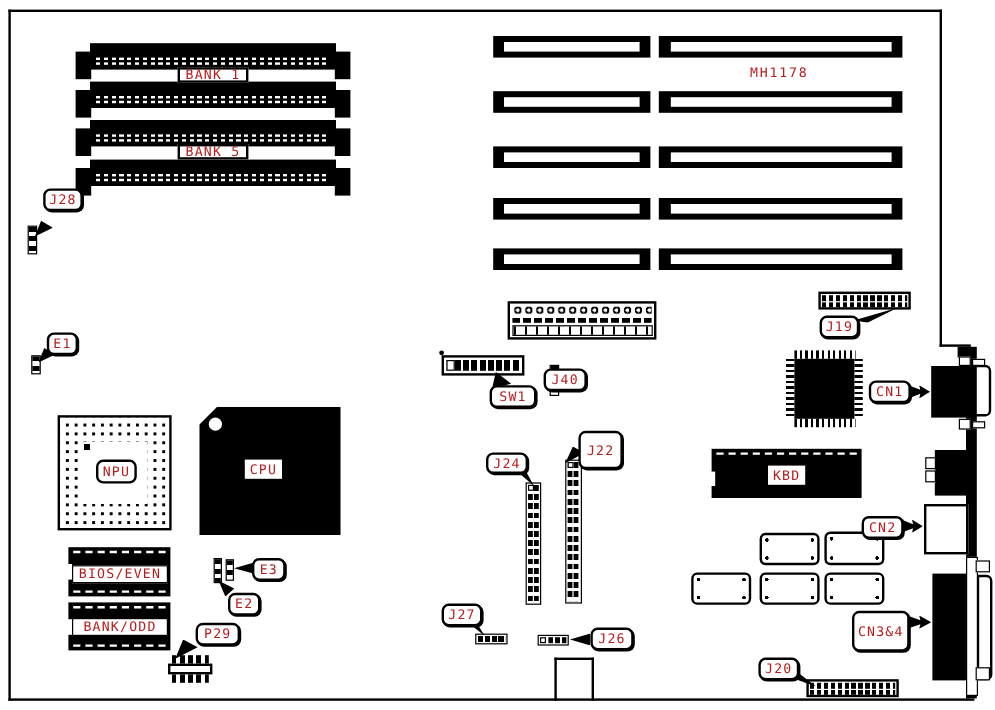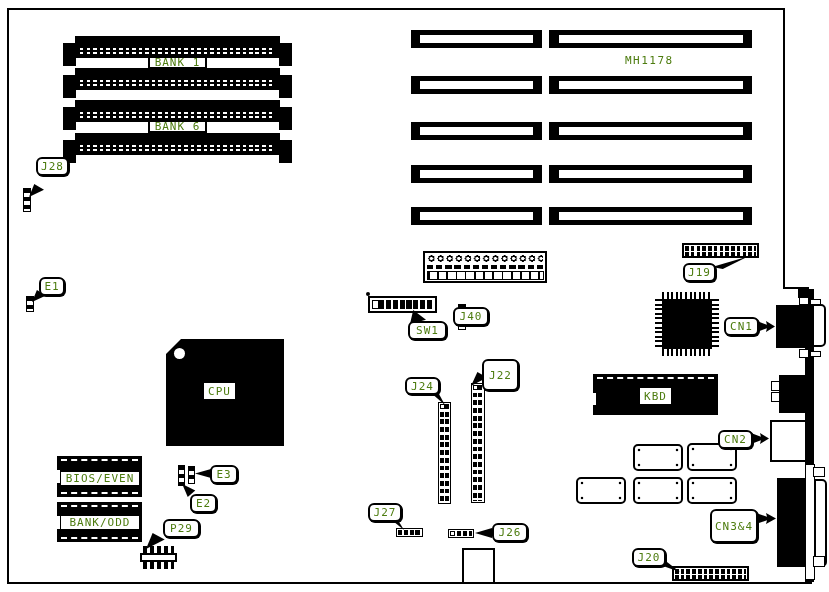--- a/index.html
+++ b/index.html
@@ -1,17 +1,17 @@
 <!DOCTYPE html>
 <html><head>
 <meta charset="utf-8">
 <style>
   html,body { margin:0; padding:0; background:#fff; }
   .board { position:relative; width:829px; height:592px; background:#fff;
-           font-family:"DejaVu Sans Mono", monospace; color:#4d7c0f; overflow:hidden; }
+           font-family:"DejaVu Sans Mono", monospace; color:#b91c1c; overflow:hidden; }
   .board * { box-sizing:border-box; }
   .abs { position:absolute; }
   .edge { position:absolute; background:#000; z-index:4; }
 
   
   .callout { position:absolute; background:#fff; border:2px solid #000; border-radius:6px;
              font-size:11px; letter-spacing:1px; display:flex; align-items:center; justify-content:center;
              box-shadow:1px 1px 0 #000; z-index:30; white-space:nowrap; }
   .tail { position:absolute; background:#000; z-index:29; }
 
@@ -151,21 +151,21 @@
   <div class="simm-bar" style="left:75px;top:133px;width:205px;height:22px">
     <div class="simm-dash" style="top:12px"></div>
     <div class="simm-dash" style="top:15.5px"></div>
   </div>
   <div class="simm-clip" style="left:279px;top:140px"></div>
 
   <div class="labelbox" style="left:148px;top:56px;width:59px;height:13px">
     <span>BANK 1</span>
   </div>
   <div class="labelbox" style="left:148px;top:120px;width:59px;height:13px">
-    <span>BANK 6</span>
+    <span>BANK 5</span>
   </div>
 
   <div class="slot" style="left:411px;top:30px;width:131px;height:18px">
       <div class="slot-stripe" style="left:9px;right:9px;top:5px;height:8px"></div>
     </div>
   <div class="slot" style="left:411px;top:76px;width:131px;height:18px">
       <div class="slot-stripe" style="left:9px;right:9px;top:5px;height:8px"></div>
     </div>
   <div class="slot" style="left:411px;top:122px;width:131px;height:18px">
       <div class="slot-stripe" style="left:9px;right:9px;top:5px;height:8px"></div>
@@ -206,20 +206,27 @@
   <div class="callout" style="left:36px;top:157px;width:33px;height:19px">
     <span>J28</span>
   </div>
 
   <div class="vjump" style="left:26px;top:296px;width:8px;height:16px"></div>
   <div class="tail" style="left:32px;top:290px;width:14px;height:12px;clip-path:polygon(0 100%,35% 0,100% 45%)"></div>
   <div class="callout" style="left:39px;top:277px;width:26px;height:19px">
     <span>E1</span>
   </div>
 
+  <div class="npu" style="left:48px;top:346px;width:95px;height:96px">
+    <div class="npu-center" style="left:18px;top:20px;width:55px;height:52px"></div>
+    <div class="abs" style="left:20px;top:22px;width:5px;height:5px;background:#000"></div>
+    <div class="npu-label" style="left:30px;top:35px;width:34px;height:20px">
+      <span>NPU</span>
+    </div>
+  </div>
 
   <div class="cpu" style="left:166px;top:339px;width:118px;height:107px">
     <div class="cpu-dot" style="left:8px;top:9px"></div>
   </div>
   <div class="chip-label" style="left:204px;top:383px;width:31px;height:16px">
     <span>CPU</span>
   </div>
 
   <div class="chip" style="left:57px;top:456px;width:85px;height:41px">
     <div class="chip-dash" style="top:3px"></div>

